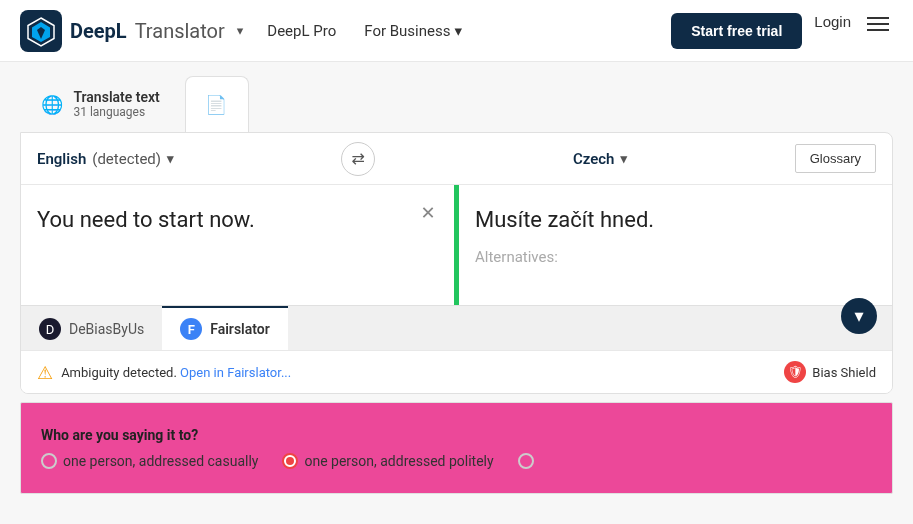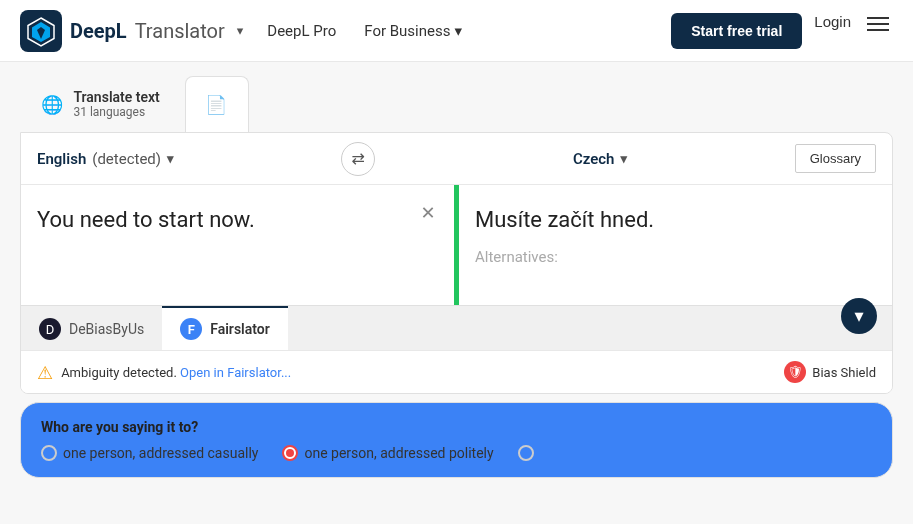--- a/index.html
+++ b/index.html
@@ -332,25 +332,25 @@
       background: #ef4444;
       display: flex;
       align-items: center;
       justify-content: center;
       font-size: 12px;
       color: #fff;
     }
 
     
     .who-panel {
-      background: #3b82f6;
+      background: #ec4899;
       margin: 8px 20px 0;
       border: 1px solid #e0e0e0;
-      border-radius: 19px;
-      padding: 16px 20px;
+      border-radius: 2px;
+      padding: 24px 20px;
     }
     .who-title {
       font-size: 14px;
       font-weight: 700;
       color: #222;
       margin-bottom: 10px;
     }
     .radio-group {
       display: flex;
       align-items: flex-start;

